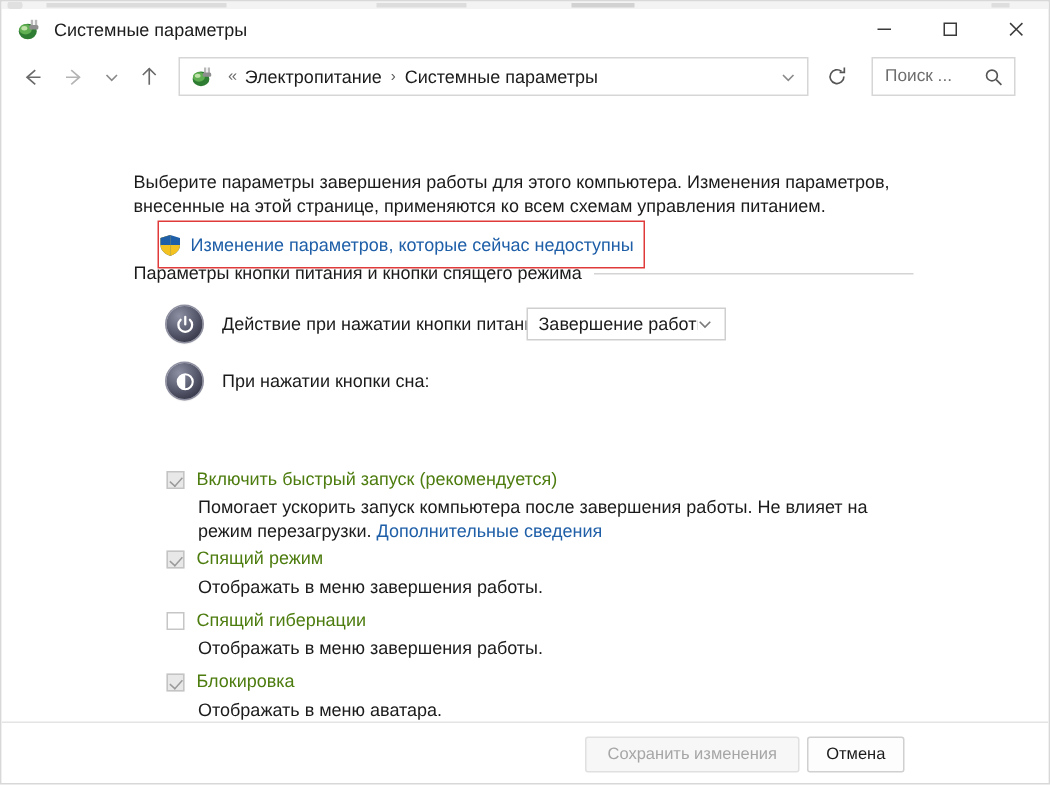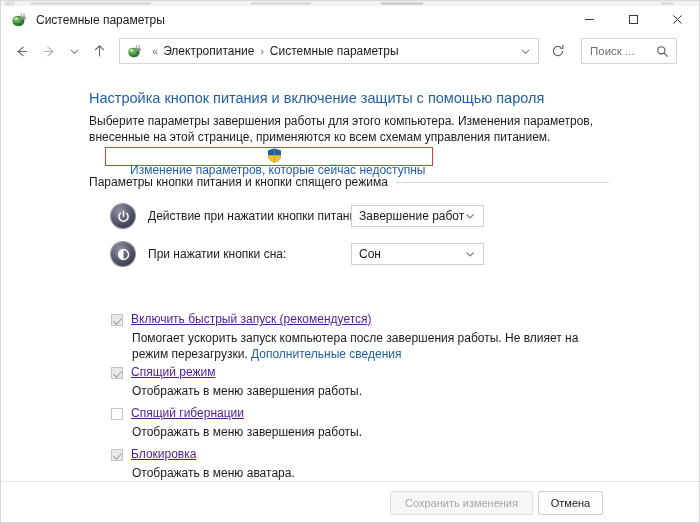--- a/index.html
+++ b/index.html
@@ -182,27 +182,26 @@
     width: 520px;
     font-size: 12px;
     color: #1b1b1b;
     line-height: 16px;
   }
 
   
   .uac-row {
     position: absolute;
     left: 104px; top: 78px;
-    height: 19px;
+    height: 32px;
     border: 1.4px solid #e03a3a;
     display: flex;
     align-items: center;
-    padding: 0 6px 0 18px;
-    box-sizing: border-box;
-    flex-direction: column;
+    padding: 0 6px 0 0;
+    box-sizing: border-box;
   }
   .shield {
     width: 15px; height: 15px;
     position: relative;
     flex: none;
   }
   .uac-link {
     margin-left: 6px;
     font-size: 12px;
     color: #1f5fa8;
@@ -301,23 +300,22 @@
     position: absolute;
     left: 3px; top: 1px;
     width: 3.5px; height: 7px;
     border: solid #9a9a9a;
     border-width: 0 1.6px 1.6px 0;
     transform: rotate(42deg);
   }
   .cb-label {
     margin-left: 8px;
     font-size: 12px;
-    color: #4c1d95;
-    white-space: nowrap;
-    text-decoration: underline;
+    color: #4d7c0f;
+    white-space: nowrap;
   }
   .cb-desc {
     position: absolute;
     left: 131px;
     font-size: 12px;
     color: #1b1b1b;
     line-height: 16px;
     width: 470px;
   }
   .inline-link {
@@ -462,21 +460,20 @@
         <svg width="13" height="13" viewBox="0 0 13 13">
           <circle cx="5.3" cy="5.3" r="3.6" fill="none" stroke="#555" stroke-width="1.1"></circle>
           <line x1="8.1" y1="8.1" x2="11.6" y2="11.6" stroke="#555" stroke-width="1.1"></line>
         </svg>
       </div>
     </div>
   </div>
 
   <div class="content">
 
-    <div class="page-title">Настройка кнопок питания и включение защиты с помощью пароля</div>
     <div class="page-desc">Выберите параметры завершения работы для этого компьютера. Изменения параметров, внесенные на этой странице, применяются ко всем схемам управления питанием.</div>
 
     <div class="uac-row">
       <div class="shield">
         <svg viewBox="0 0 15 15" width="15" height="15">
           <path d="M7.5 0.6 L14 2.6 L14 7.4 C14 11 10.9 13.6 7.5 14.6 C4.1 13.6 1 11 1 7.4 L1 2.6 Z" fill="#1f5fa8"></path>
           <path d="M7.5 0.6 L7.5 14.6 C4.1 13.6 1 11 1 7.4 L1 2.6 Z" fill="#f3c120"></path>
           <path d="M1 2.6 L7.5 0.6 L7.5 7.3 L1 7.3 Z" fill="#1f5fa8"></path>
           <path d="M7.5 7.3 L14 7.3 L14 7.4 C14 11 10.9 13.6 7.5 14.6 Z" fill="#f3c120"></path>
         </svg>
@@ -509,28 +506,20 @@
 
     <div class="setting-row" style="top:172px;text-align:center;">
       <div class="circle-icon">
         <svg width="15" height="15" viewBox="0 0 15 15">
           <circle cx="7.5" cy="7.5" r="5" fill="none" stroke="#ffffff" stroke-width="1.4"></circle>
           <path d="M7.5 2.5 A5 5 0 0 0 7.5 12.5 Z" fill="#ffffff"></path>
         </svg>
       </div>
       <div class="setting-label">При нажатии кнопки сна:</div>
     </div>
-    <div class="combo" style="top:174px;">
-      <div class="cval">Сон</div>
-      <div class="ccaret">
-        <svg width="10" height="10" viewBox="0 0 10 10">
-            <path d="M1.5 3.5 L5 7 L8.5 3.5" fill="none" stroke="#7a7a7a" stroke-width="1.1"></path>
-          </svg>
-      </div>
-    </div>
 
 
     <div class="cb-row" style="top:243px;">
       <div class="cbox checked"></div>
       <div class="cb-label">Включить быстрый запуск (рекомендуется)</div>
     </div>
     <div class="cb-desc" style="top:261px;">
       <span>Помогает ускорить запуск компьютера после завершения работы. Не влияет на режим перезагрузки. </span><span class="inline-link">Дополнительные сведения</span>
     </div>
 

